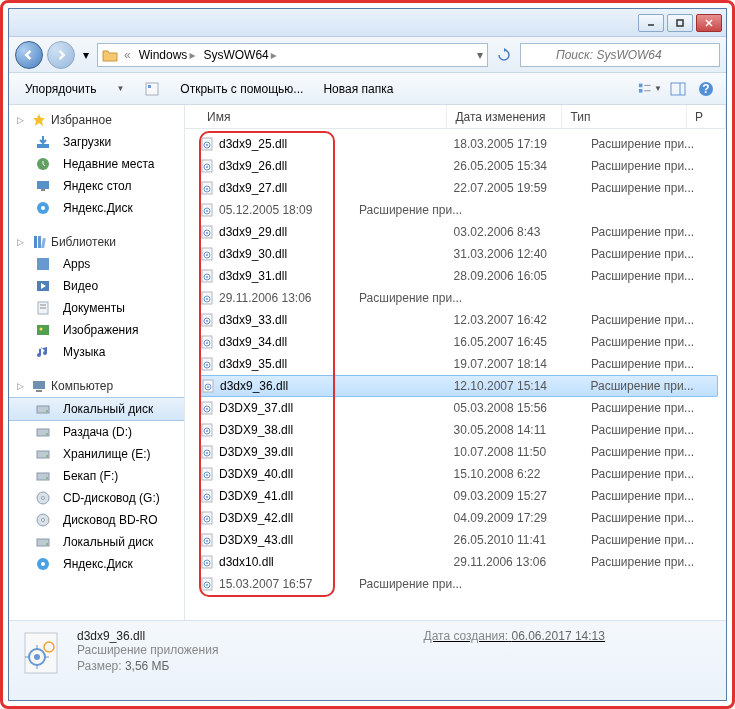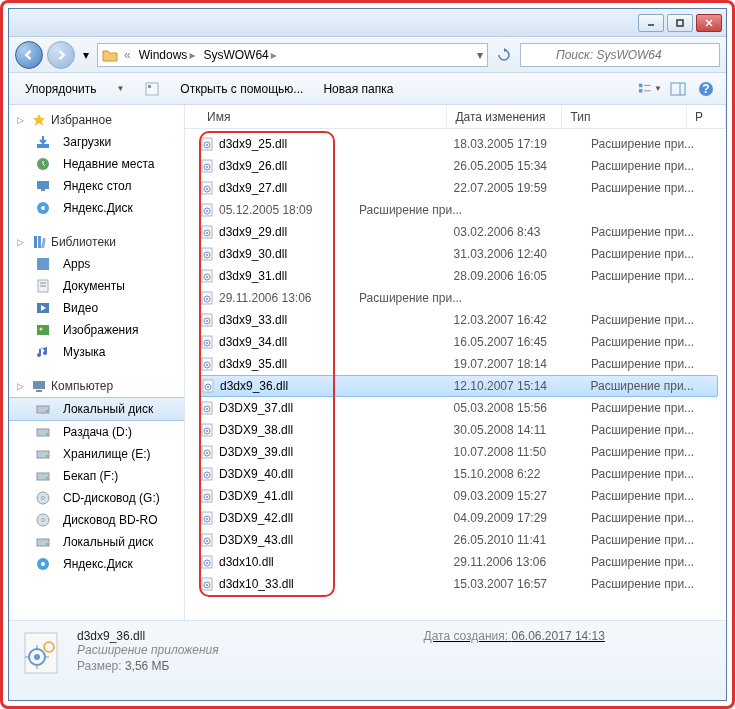--- a/index.html
+++ b/index.html
@@ -46,21 +46,21 @@
 .frow { display: flex; align-items: center; height: 22px; cursor: pointer; }
 .frow.sel { background: linear-gradient(#d8ecff, #c0e0ff); border: 1px solid #8ac0f0; border-radius: 2px; }
 .frow .fico { width: 16px; height: 16px; margin-right: 4px; flex-shrink: 0; }
 .frow .fname { width: 240px; overflow: hidden; text-overflow: ellipsis; }
 .frow .fdate { width: 120px; color: #555; }
 .frow .ftype { width: 130px; color: #555; overflow: hidden; text-overflow: ellipsis; white-space: nowrap; margin-left: 20px; }
 .details { height: 80px; border-top: 1px solid #d8e4f0; background: linear-gradient(#f4f8fc, #eaf2fa); display: flex; padding: 8px; gap: 12px; }
 .dico { width: 48px; height: 48px; }
 .dinfo { flex: 1; }
 .dinfo .dname { color: #222; }
-.dinfo .dtype { color: #888; margin-bottom: 2px; font-style: italic; }
+.dinfo .dtype { color: #888; margin-bottom: 2px; }
 .dinfo .drow { color: #666; }
 .dinfo .drow .dlbl { color: #888; }
 .dinfo2 { margin-left: 40px; text-decoration: underline; }
 .ico-folder { fill: #f5c76e; stroke: #c89840; }
 </style>
 </head>
 <body>
 
 <div class="window">
 <div class="titlebar">
@@ -216,32 +216,32 @@
             <span class="lbl">Библиотеки</span>
           </div>
           <div class="sitem">
             <svg class="sico" viewBox="0 0 16 16">
               <rect x="2" y="2" width="12" height="12" fill="#6898d0"></rect>
             </svg>
             <span>Apps</span>
           </div>
           <div class="sitem">
             <svg class="sico" viewBox="0 0 16 16">
+              <rect x="2" y="3" width="12" height="10" fill="#5080b8"></rect>
+              <path d="M6 5 L11 8 L6 11 Z" fill="#fff"></path>
+            </svg>
+            <span>Видео</span>
+          </div>
+          <div class="sitem">
+            <svg class="sico" viewBox="0 0 16 16">
               <rect x="3" y="2" width="10" height="12" fill="#f0f4f8" stroke="#a0b0c0"></rect>
               <line x1="5" y1="5" x2="11" y2="5" stroke="#888"></line>
               <line x1="5" y1="8" x2="11" y2="8" stroke="#888"></line>
             </svg>
             <span>Документы</span>
-          </div>
-          <div class="sitem">
-            <svg class="sico" viewBox="0 0 16 16">
-              <rect x="2" y="3" width="12" height="10" fill="#5080b8"></rect>
-              <path d="M6 5 L11 8 L6 11 Z" fill="#fff"></path>
-            </svg>
-            <span>Видео</span>
           </div>
           <div class="sitem">
             <svg class="sico" viewBox="0 0 16 16">
               <rect x="2" y="3" width="12" height="10" fill="#50a050"></rect>
               <circle cx="6" cy="7" r="1.5" fill="#ffe060"></circle>
             </svg>
             <span>Изображения</span>
           </div>
           <div class="sitem">
             <svg class="sico" viewBox="0 0 16 16">
@@ -523,21 +523,20 @@
             <span class="fname">d3dx10.dll</span>
             <span class="fdate">29.11.2006 13:06</span>
             <span class="ftype">Расширение при...</span>
           </div>
           <div class="frow">
             <svg class="fico" viewBox="0 0 16 16">
               <rect x="3" y="2" width="10" height="12" fill="#f8f8f8" stroke="#b0b8c0"></rect>
               <circle cx="8" cy="9" r="3" fill="none" stroke="#6898d0"></circle>
               <circle cx="8" cy="9" r="1" fill="#6898d0"></circle>
             </svg>
-            <span class="fname">d3dx10_33.dll</span>
             <span class="fdate">15.03.2007 16:57</span>
             <span class="ftype">Расширение при...</span>
           </div>
         </div>
 </div>
 </div>
 
 <div class="details">
   <svg class="dico" viewBox="0 0 48 48">
         <rect x="8" y="4" width="32" height="40" fill="#f8f8f8" stroke="#c0c8d0"></rect>

